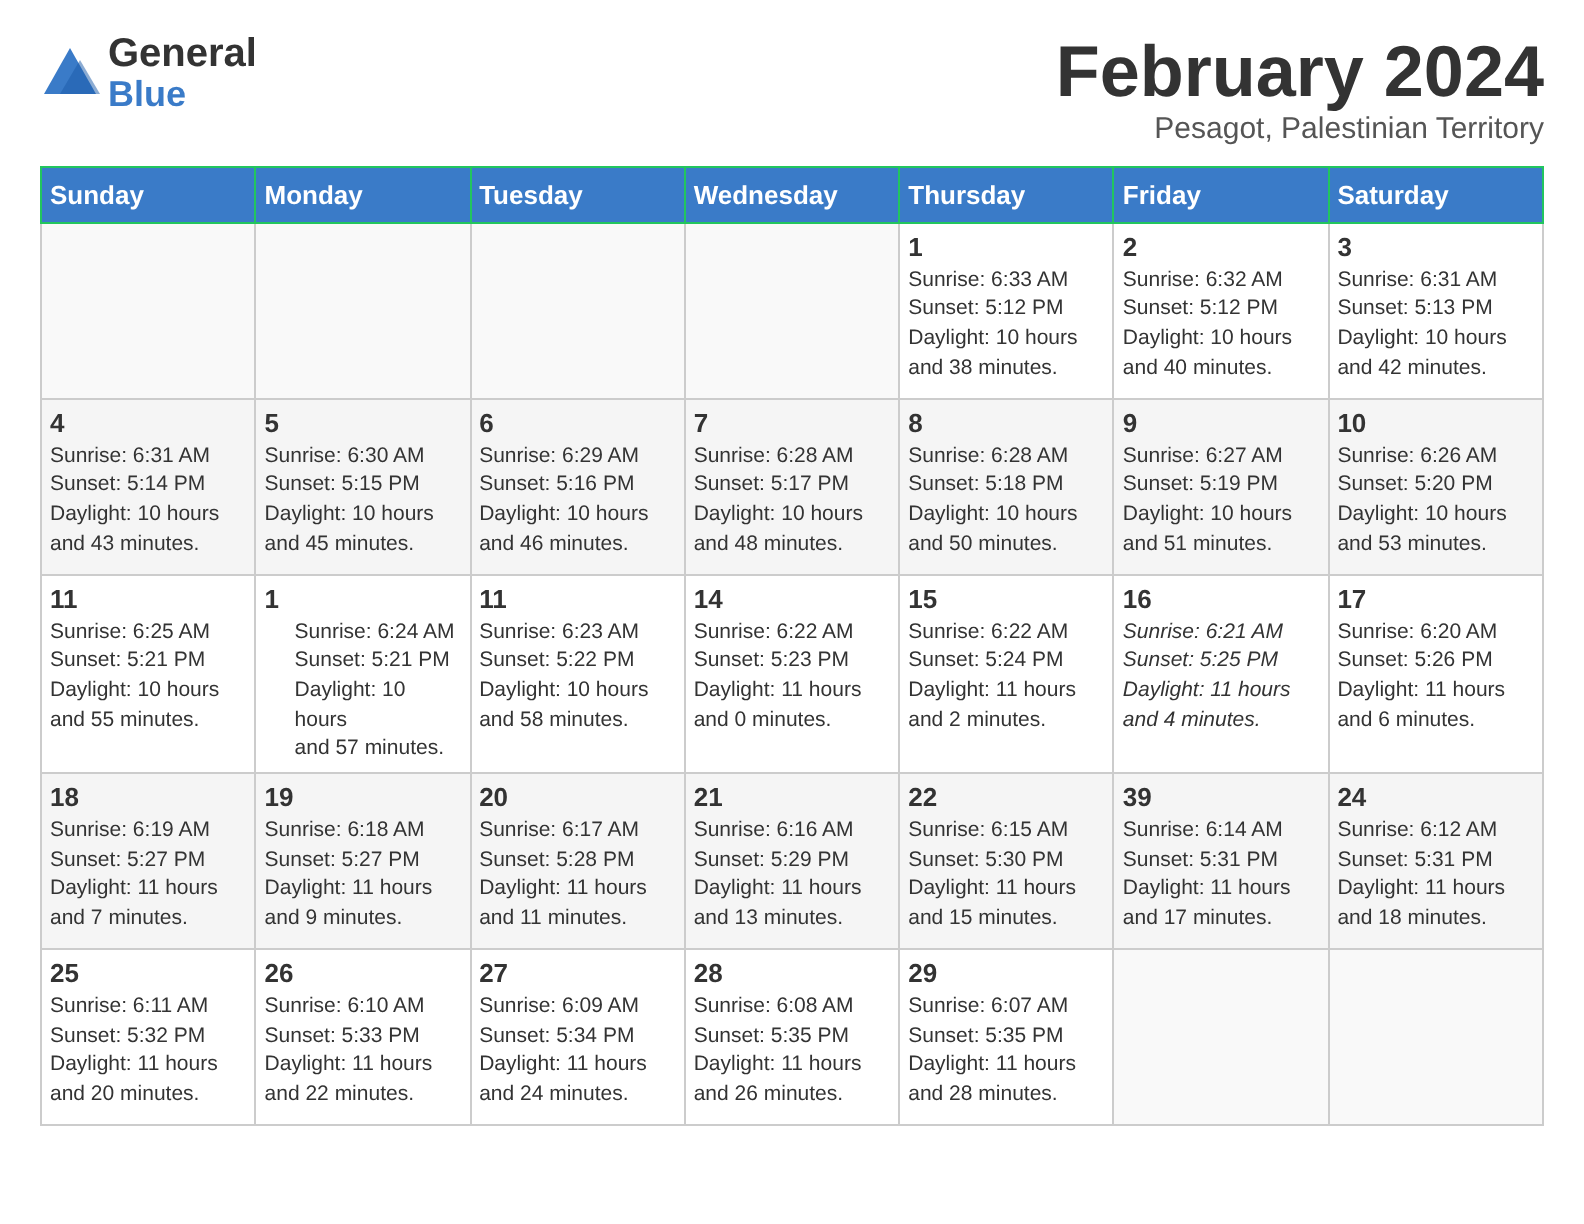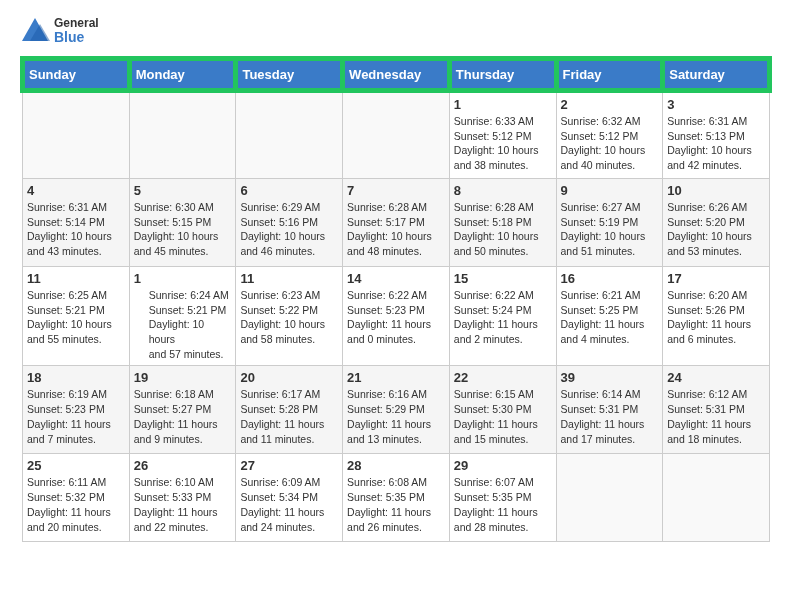--- a/index.html
+++ b/index.html
@@ -20,26 +20,26 @@
       display: flex;
       align-items: center;
       gap: 4px;
     }
     .logo-text {
       display: flex;
       flex-direction: column;
       line-height: 1.1;
     }
     .logo-general {
-      font-size: 12px;
+      font-size: 20px;
       font-weight: bold;
       color: #333;
     }
     .logo-blue {
-      font-size: 14px;
+      font-size: 18px;
       font-weight: bold;
       color: #3a7bc8;
     }
     .logo-icon {
       width: 30px;
       height: 30px;
     }
     .title-section {
       text-align: right;
     }
@@ -58,21 +58,21 @@
       border-collapse: collapse;
       table-layout: fixed;
     }
     th {
       background-color: #3a7bc8;
       color: white;
       padding: 6px 4px;
       font-size: 13px;
       font-weight: bold;
       text-align: left;
-      border: 5px solid #22c55e;
+      border: 1px solid #22c55e;
     }
     td {
       vertical-align: top;
       border: 1px solid #ccc;
       padding: 4px 4px;
       font-size: 10.5px;
       color: #333;
       height: 88px;
       background: #fff;
     }
@@ -102,20 +102,24 @@
   <div class="logo">
     <svg class="logo-icon" viewBox="0 0 30 30" xmlns="http://www.w3.org/2000/svg">
       <polygon points="15,2 28,25 2,25" fill="#3a7bc8"></polygon>
       <polygon points="20,8 30,25 10,25" fill="#1a5aa8" opacity="0.5"></polygon>
     </svg>
     <div class="logo-text">
       <span class="logo-general">General</span>
       <span class="logo-blue">Blue</span>
     </div>
   </div>
+  <div class="title-section">
+    <div class="month-title">February 2024</div>
+    <div class="subtitle">Pesagot, Palestinian Territory</div>
+  </div>
 </div>
 
 <table>
   <thead>
     <tr>
     <th>Sunday</th>
         <th>Monday</th>
         <th>Tuesday</th>
         <th>Wednesday</th>
         <th>Thursday</th>
@@ -233,38 +237,38 @@
         </td>
         <td>
           <span class="day-num">15</span>
           <div class="day-info" style="white-space: pre-line;">Sunrise: 6:22 AM
 Sunset: 5:24 PM
 Daylight: 11 hours
 and 2 minutes.</div>
         </td>
         <td>
           <span class="day-num">16</span>
-          <div class="day-info" style="white-space: pre-line;">Sunrise: 6:21 AM
+          <div class="day-info" style="white-space: pre-line; font-style: italic;">Sunrise: 6:21 AM
 Sunset: 5:25 PM
 Daylight: 11 hours
 and 4 minutes.</div>
         </td>
         <td>
           <span class="day-num">17</span>
           <div class="day-info" style="white-space: pre-line;">Sunrise: 6:20 AM
 Sunset: 5:26 PM
 Daylight: 11 hours
 and 6 minutes.</div>
         </td>
       </tr>
       <tr>
         <td>
           <span class="day-num">18</span>
           <div class="day-info" style="white-space: pre-line;">Sunrise: 6:19 AM
-Sunset: 5:23 PM
+Sunset: 5:27 PM
 Daylight: 11 hours
 and 7 minutes.</div>
         </td>
         <td>
           <span class="day-num">19</span>
           <div class="day-info" style="white-space: pre-line;">Sunrise: 6:18 AM
 Sunset: 5:27 PM
 Daylight: 11 hours
 and 9 minutes.</div>
         </td>

